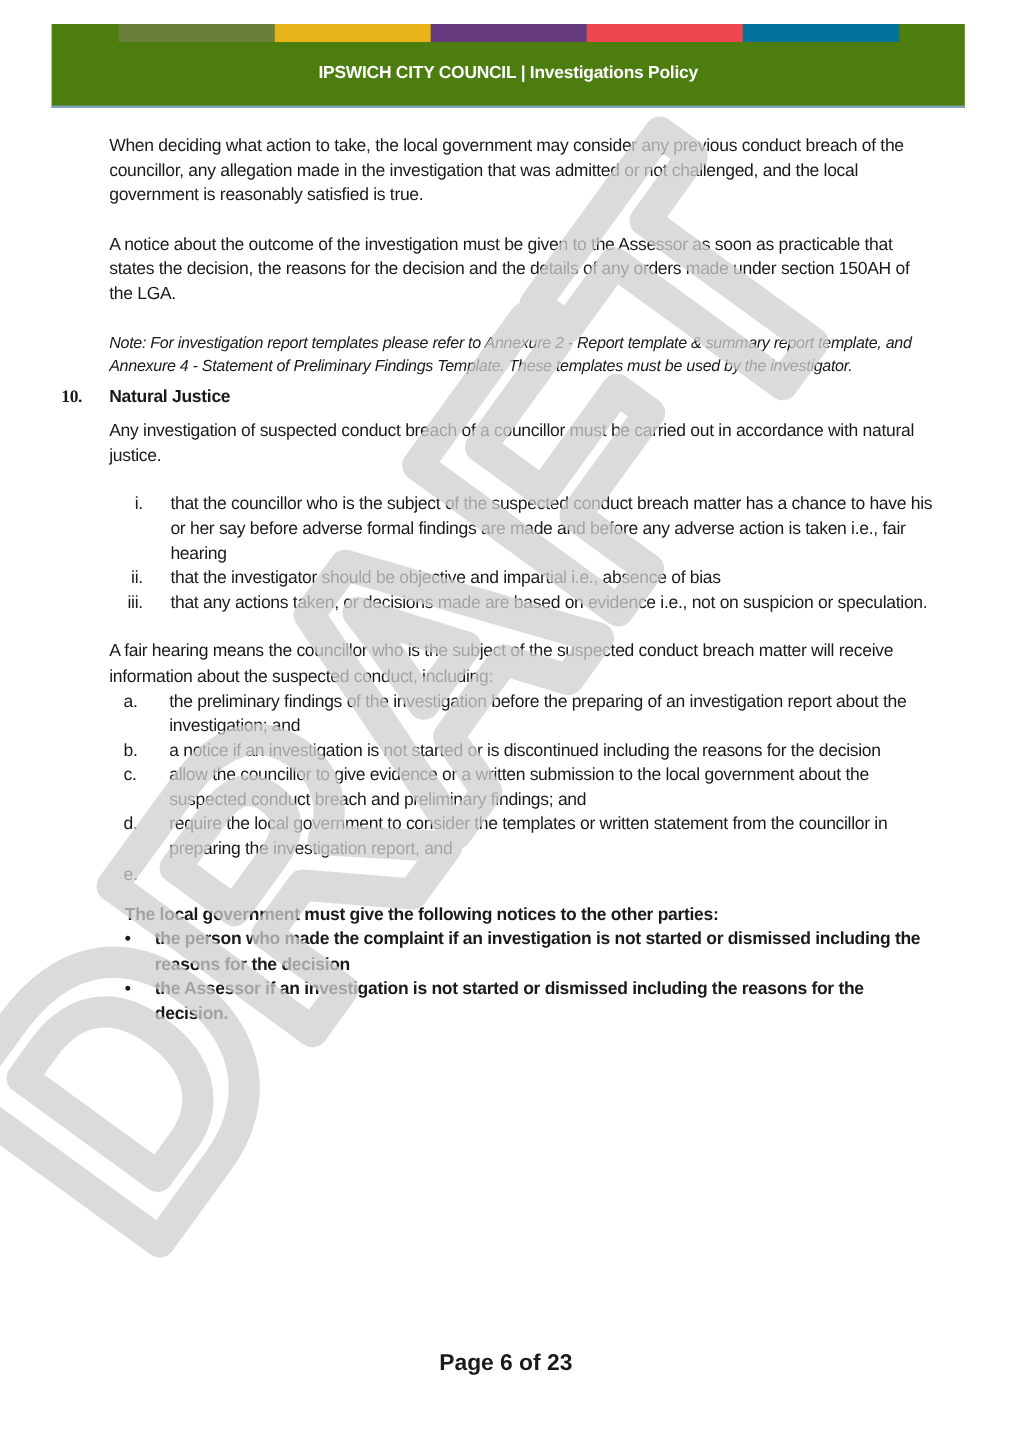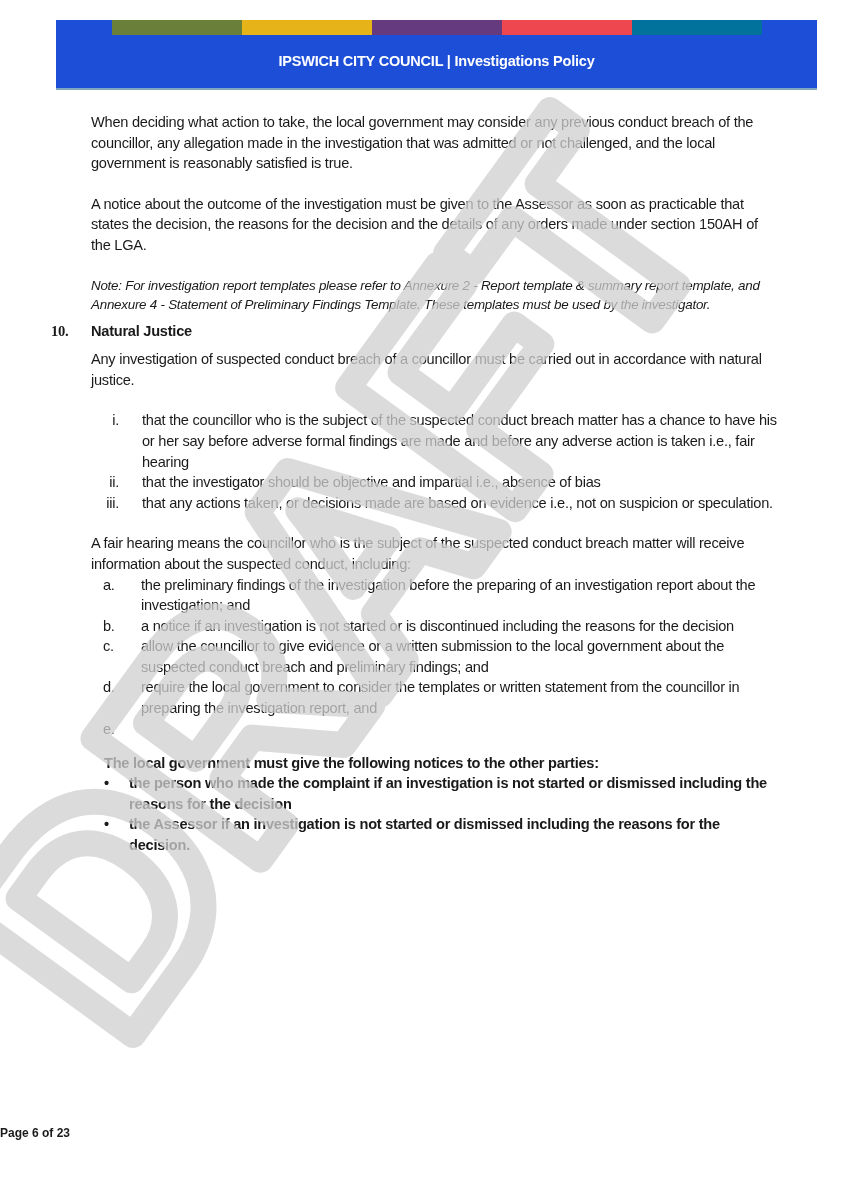--- a/index.html
+++ b/index.html
@@ -1,22 +1,22 @@
 <!DOCTYPE html>
 <html><head>
   <meta charset="utf-8">
   <style>
     html, body { margin: 0; padding: 0; }
     body {
       width: 843px; height: 1194px; background: #ffffff; position: relative; overflow: hidden;
       font-family: "Liberation Sans", sans-serif; color: #1a1a1a;
     }
     .header {
-      position: absolute; left: 56px; top: 20px; width: 761px; height: 68px;
-      background: #1d4ed8; border-bottom: 2px solid #7fa8c0;
+      position: absolute; left: 43px; top: 20px; width: 761px; height: 68px;
+      background: #4d7c0f; border-bottom: 2px solid #7fa8c0;
     }
     .stripes { position: absolute; left: 56px; top: 0; height: 15px; display: flex; }
     .stripe { width: 130px; height: 15px; }
     .header-title {
       position: absolute; left: 0; right: 0; top: 33px; text-align: center;
       color: #ffffff; font-weight: bold; font-size: 14.5px; letter-spacing: -0.2px;
     }
     .content {
       position: absolute; left: 91px; top: 112px; width: 690px;
       font-size: 14.6px; line-height: 20.6px; letter-spacing: -0.25px;
@@ -27,22 +27,22 @@
     .section-num { position: absolute; left: -40px; font-family: Liberation Serif, serif; }
     .list { margin-bottom: 20px; }
     .li { position: relative; padding-left: 51px; }
     .li .marker { position: absolute; left: 0; width: 28px; text-align: right; }
     .li.alpha .marker { left: 12px; width: 26px; text-align: left; }
     .li.alpha { padding-left: 50px; }
     .notices { margin-left: 13px; font-weight: bold; }
     .li.bullet { padding-left: 25px; }
     .li.bullet .marker { left: 0; width: 10px; text-align: left; }
     .footer {
-      position: absolute; left: 0; right: 0; top: 1126px; text-align: left;
-      font-weight: bold; font-size: 12px;
+      position: absolute; left: 0; right: 0; top: 1126px; text-align: center;
+      font-weight: bold; font-size: 19px;
     }
     .watermark {
       position: absolute; left: 0; top: 0; width: 843px; height: 1194px; pointer-events: none;
     }
     .watermark text {
       font-family: "Liberation Sans", sans-serif; font-weight: bold; font-size: 300px;
       fill: none; stroke: #d0d0d0; stroke-width: 26px; stroke-linejoin: round; opacity: 0.75;
     }
   </style>
 </head>

